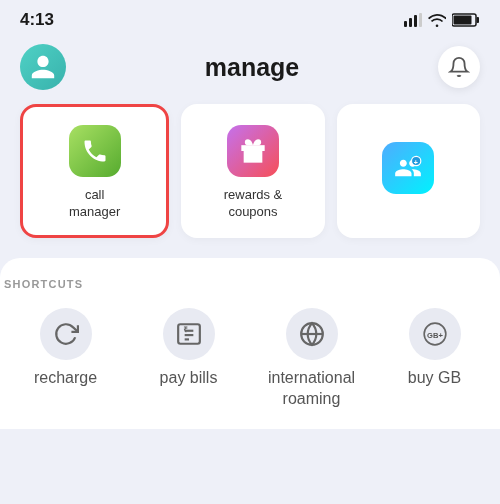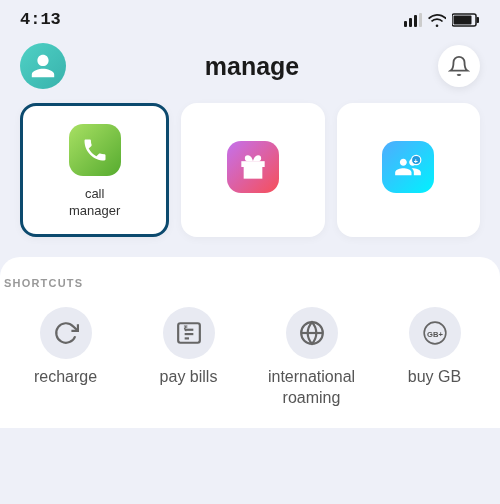--- a/index.html
+++ b/index.html
@@ -11,21 +11,20 @@
       overflow: hidden;
       position: relative;
     }
 
     
     .status-bar {
       display: flex;
       justify-content: space-between;
       padding: 10px 20px 6px;
       background: #eef0f8;
-      font-family: Liberation Mono, monospace;
     }
     .status-time {
       font-size: 17px;
       font-weight: 600;
       color: #1a1a1a;
     }
     .status-icons {
       display: flex;
       align-items: center;
       gap: 6px;
@@ -79,21 +78,21 @@
       display: flex;
       flex-direction: column;
       align-items: center;
       justify-content: center;
       padding: 18px 10px 14px;
       cursor: pointer;
       flex: 1;
       box-shadow: 0 2px 8px rgba(0,0,0,0.04);
     }
     .grid-card.selected {
-      border: 3px solid #0c4a6e;
+      border: 3px solid #ef4444;
     }
     .card-icon-wrap {
       width: 52px;
       height: 52px;
       border-radius: 14px;
       display: flex;
       align-items: center;
       justify-content: center;
       margin-bottom: 10px;
     }
@@ -214,20 +213,21 @@
   <div class="grid-card">
     <div class="card-icon-wrap purple">
       <svg width="28" height="28" viewBox="0 0 24 24" fill="white">
         <polyline points="20 12 20 22 4 22 4 12"></polyline>
         <rect x="2" y="7" width="20" height="5"></rect>
         <line x1="12" y1="22" x2="12" y2="7"></line>
         <path d="M12 7H7.5a2.5 2.5 0 0 1 0-5C11 2 12 7 12 7z"></path>
         <path d="M12 7h4.5a2.5 2.5 0 0 0 0-5C13 2 12 7 12 7z"></path>
       </svg>
     </div>
+    <span class="card-label">rewards &amp;<br>coupons</span>
   </div>
 
   <div class="grid-card">
     <div class="card-icon-wrap blue">
       <svg width="28" height="28" viewBox="0 0 24 24" fill="white">
         <path d="M16 11c1.66 0 2.99-1.34 2.99-3S17.66 5 16 5c-1.66 0-3 1.34-3 3s1.34 3 3 3zm-8 0c1.66 0 2.99-1.34 2.99-3S9.66 5 8 5C6.34 5 5 6.34 5 8s1.34 3 3 3zm0 2c-2.33 0-7 1.17-7 3.5V19h14v-2.5c0-2.33-4.67-3.5-7-3.5zm8 0c-.29 0-.62.02-.97.05 1.16.84 1.97 1.97 1.97 3.45V19h6v-2.5c0-2.33-4.67-3.5-7-3.5z"></path>
         <circle cx="19" cy="6" r="4" fill="#29d" stroke="white" stroke-width="1"></circle>
         <text x="17" y="9" font-size="6" fill="white" font-weight="bold">+</text>
       </svg>
     </div>

